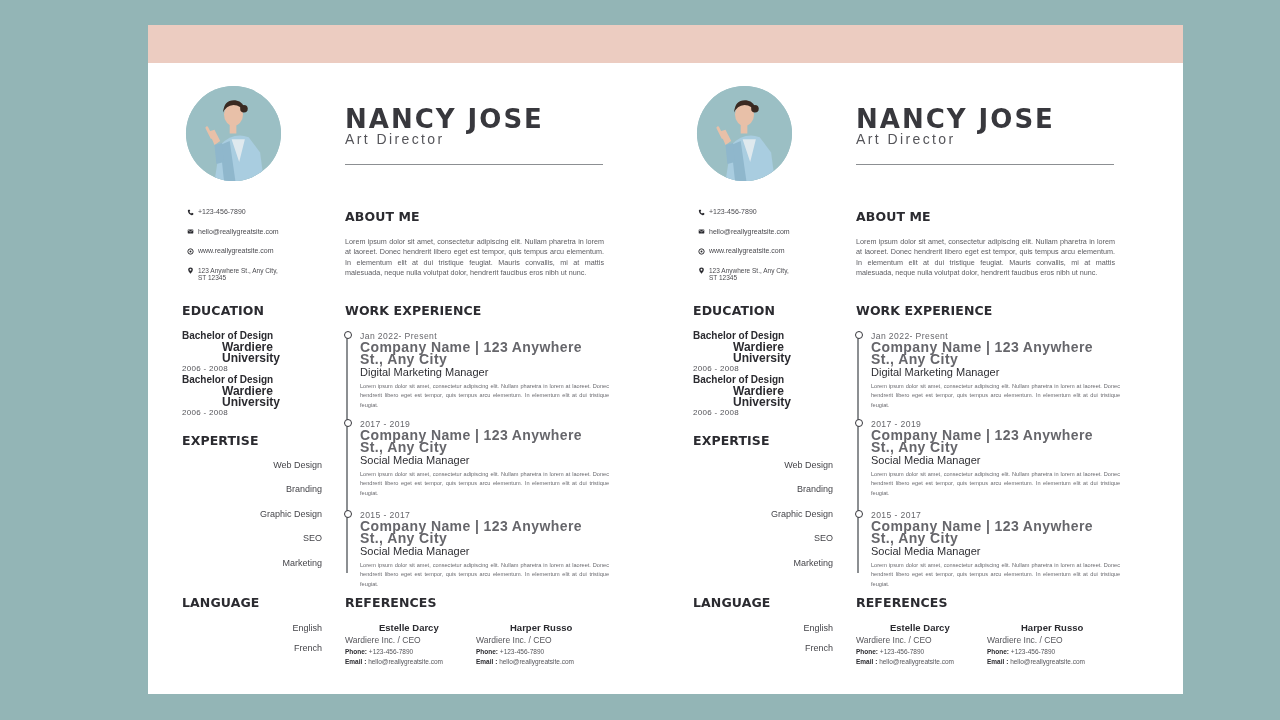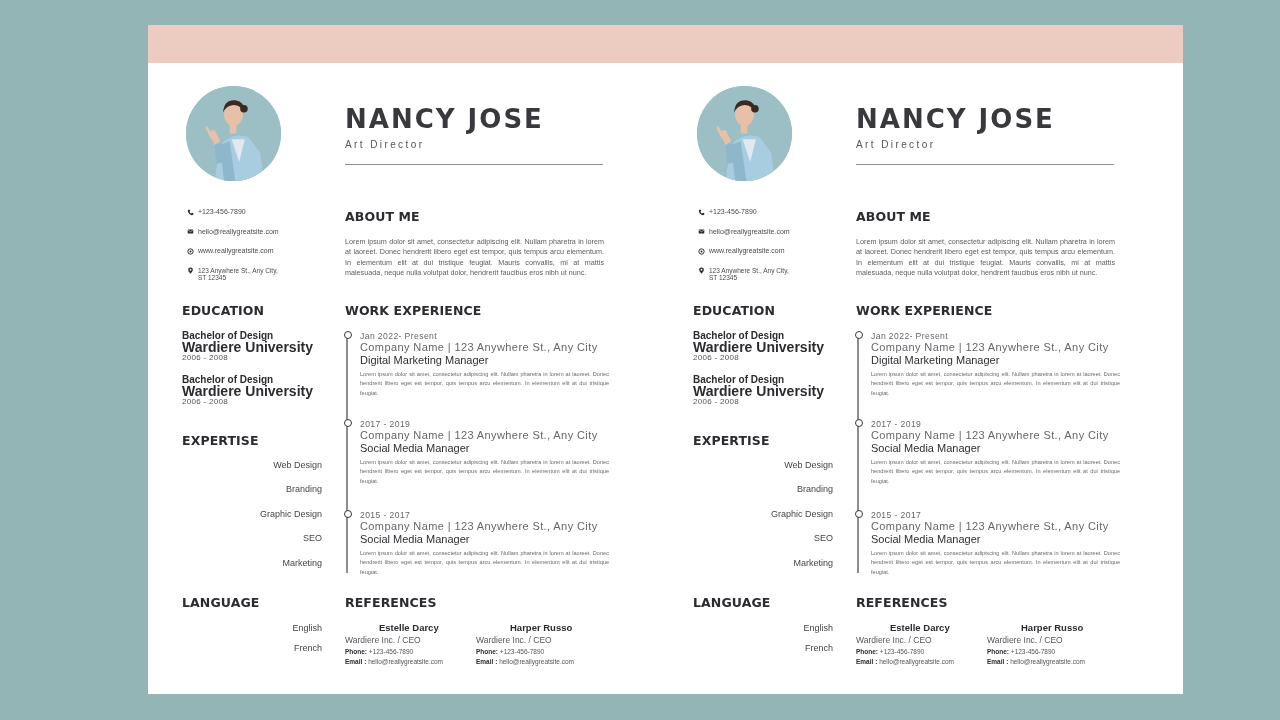--- a/index.html
+++ b/index.html
@@ -28,56 +28,56 @@
     position: absolute; left: 38px; top: 61px; width: 95px; height: 95px;
     border-radius: 50%; overflow: hidden; background: #9bbfc4;
   }
   .photo svg { width: 100%; height: 100%; display: block; }
   .name {
     position: absolute; left: 197px; top: 79px;
     font-family: "DejaVu Sans", sans-serif; font-weight: bold;
     font-size: 26px; letter-spacing: 2px; color: #38383d;
   }
   .role {
-    position: absolute; left: 197px; top: 114px;
-    font-size: 10px; letter-spacing: 2.4px; color: #55555a;
+    position: absolute; left: 197px; top: 106px;
+    font-size: 14px; letter-spacing: 2.4px; color: #55555a;
   }
   .name-rule {
     position: absolute; left: 197px; top: 139px; width: 258px; height: 1px;
     background: #8c8f92;
   }
   
   .contacts { position: absolute; left: 34px; top: 183px; width: 130px; }
   .contact { display: flex; align-items: flex-start; font-size: 7px; color: #4a4a4f; margin-bottom: 11.5px; line-height: 8px; }
   .contact .ic { width: 16px; flex: 0 0 16px; display: flex; align-items: center; justify-content: center; height: 8px; }
   .contact .ic svg { width: 7px; height: 7px; }
   .sec-title {
     position: absolute; font-family: "DejaVu Sans", sans-serif; font-weight: bold;
     font-size: 12.5px; color: #2b2b30; letter-spacing: 0.1px; text-align: right;
   }
   .edu { position: absolute; left: 34px; width: 150px; }
   .edu .deg { font-weight: bold; font-size: 10px; color: #2b2b30; line-height: 12px; }
-  .edu .uni { font-weight: bold; font-size: 14px; color: #2b2b30; line-height: 11px; }
+  .edu .uni { font-weight: bold; font-size: 12px; color: #2b2b30; line-height: 11px; margin-left: 40px; }
   .edu .yrs { font-size: 8px; color: #55555a; line-height: 10px; letter-spacing: 0.3px; }
   .list { position: absolute; left: 34px; width: 140px; }
   .list .li { font-size: 9px; color: #45454a; line-height: 11px; text-align: right; }
   .about {
     position: absolute; left: 197px; top: 212px; width: 259px;
     font-size: 7.2px; line-height: 10.3px; color: #5b5b60; text-align: justify;
   }
   .timeline-line {
     position: absolute; left: 198px; top: 310px; width: 2px; height: 238px; background: #8c8f92;
   }
   .job { position: absolute; left: 199px; width: 262px; }
   .job .dot {
     position: absolute; left: -3px; top: 0px; width: 8px; height: 8px;
     border: 1.6px solid #38383d; border-radius: 50%; background: #fff;
   }
   .job .period { margin-left: 13px; font-size: 8.6px; color: #66666b; line-height: 10px; letter-spacing: 0.4px; }
-  .job .company { margin-left: 13px; font-size: 11px; color: #66666b; line-height: 12px; letter-spacing: 0.4px; }
+  .job .company { margin-left: 13px; font-size: 14px; color: #66666b; line-height: 12px; letter-spacing: 0.4px; font-weight: bold; }
   .job .title { margin-left: 13px; font-size: 11px; color: #2e2e33; line-height: 15px; }
   .job .desc { margin-left: 13px; font-size: 5.6px; color: #6a6a6f; line-height: 9.3px; text-align: justify; margin-top: 2px; }
   .refs { position: absolute; left: 197px; top: 597px; width: 262px; display: flex; }
   .ref { width: 148px; }
   .ref .rname { font-weight: bold; font-size: 9.5px; color: #2b2b30; line-height: 12px; padding-left: 34px; }
   .ref .rpos { font-size: 8.5px; color: #55555a; line-height: 12px; }
   .ref .rline { font-size: 6.5px; color: #55555a; line-height: 10px; margin-top: 1px; }
   .ref .rline b { color: #2b2b30; }
   .ref .rline + .rline { margin-top: 0; }
 </style>

